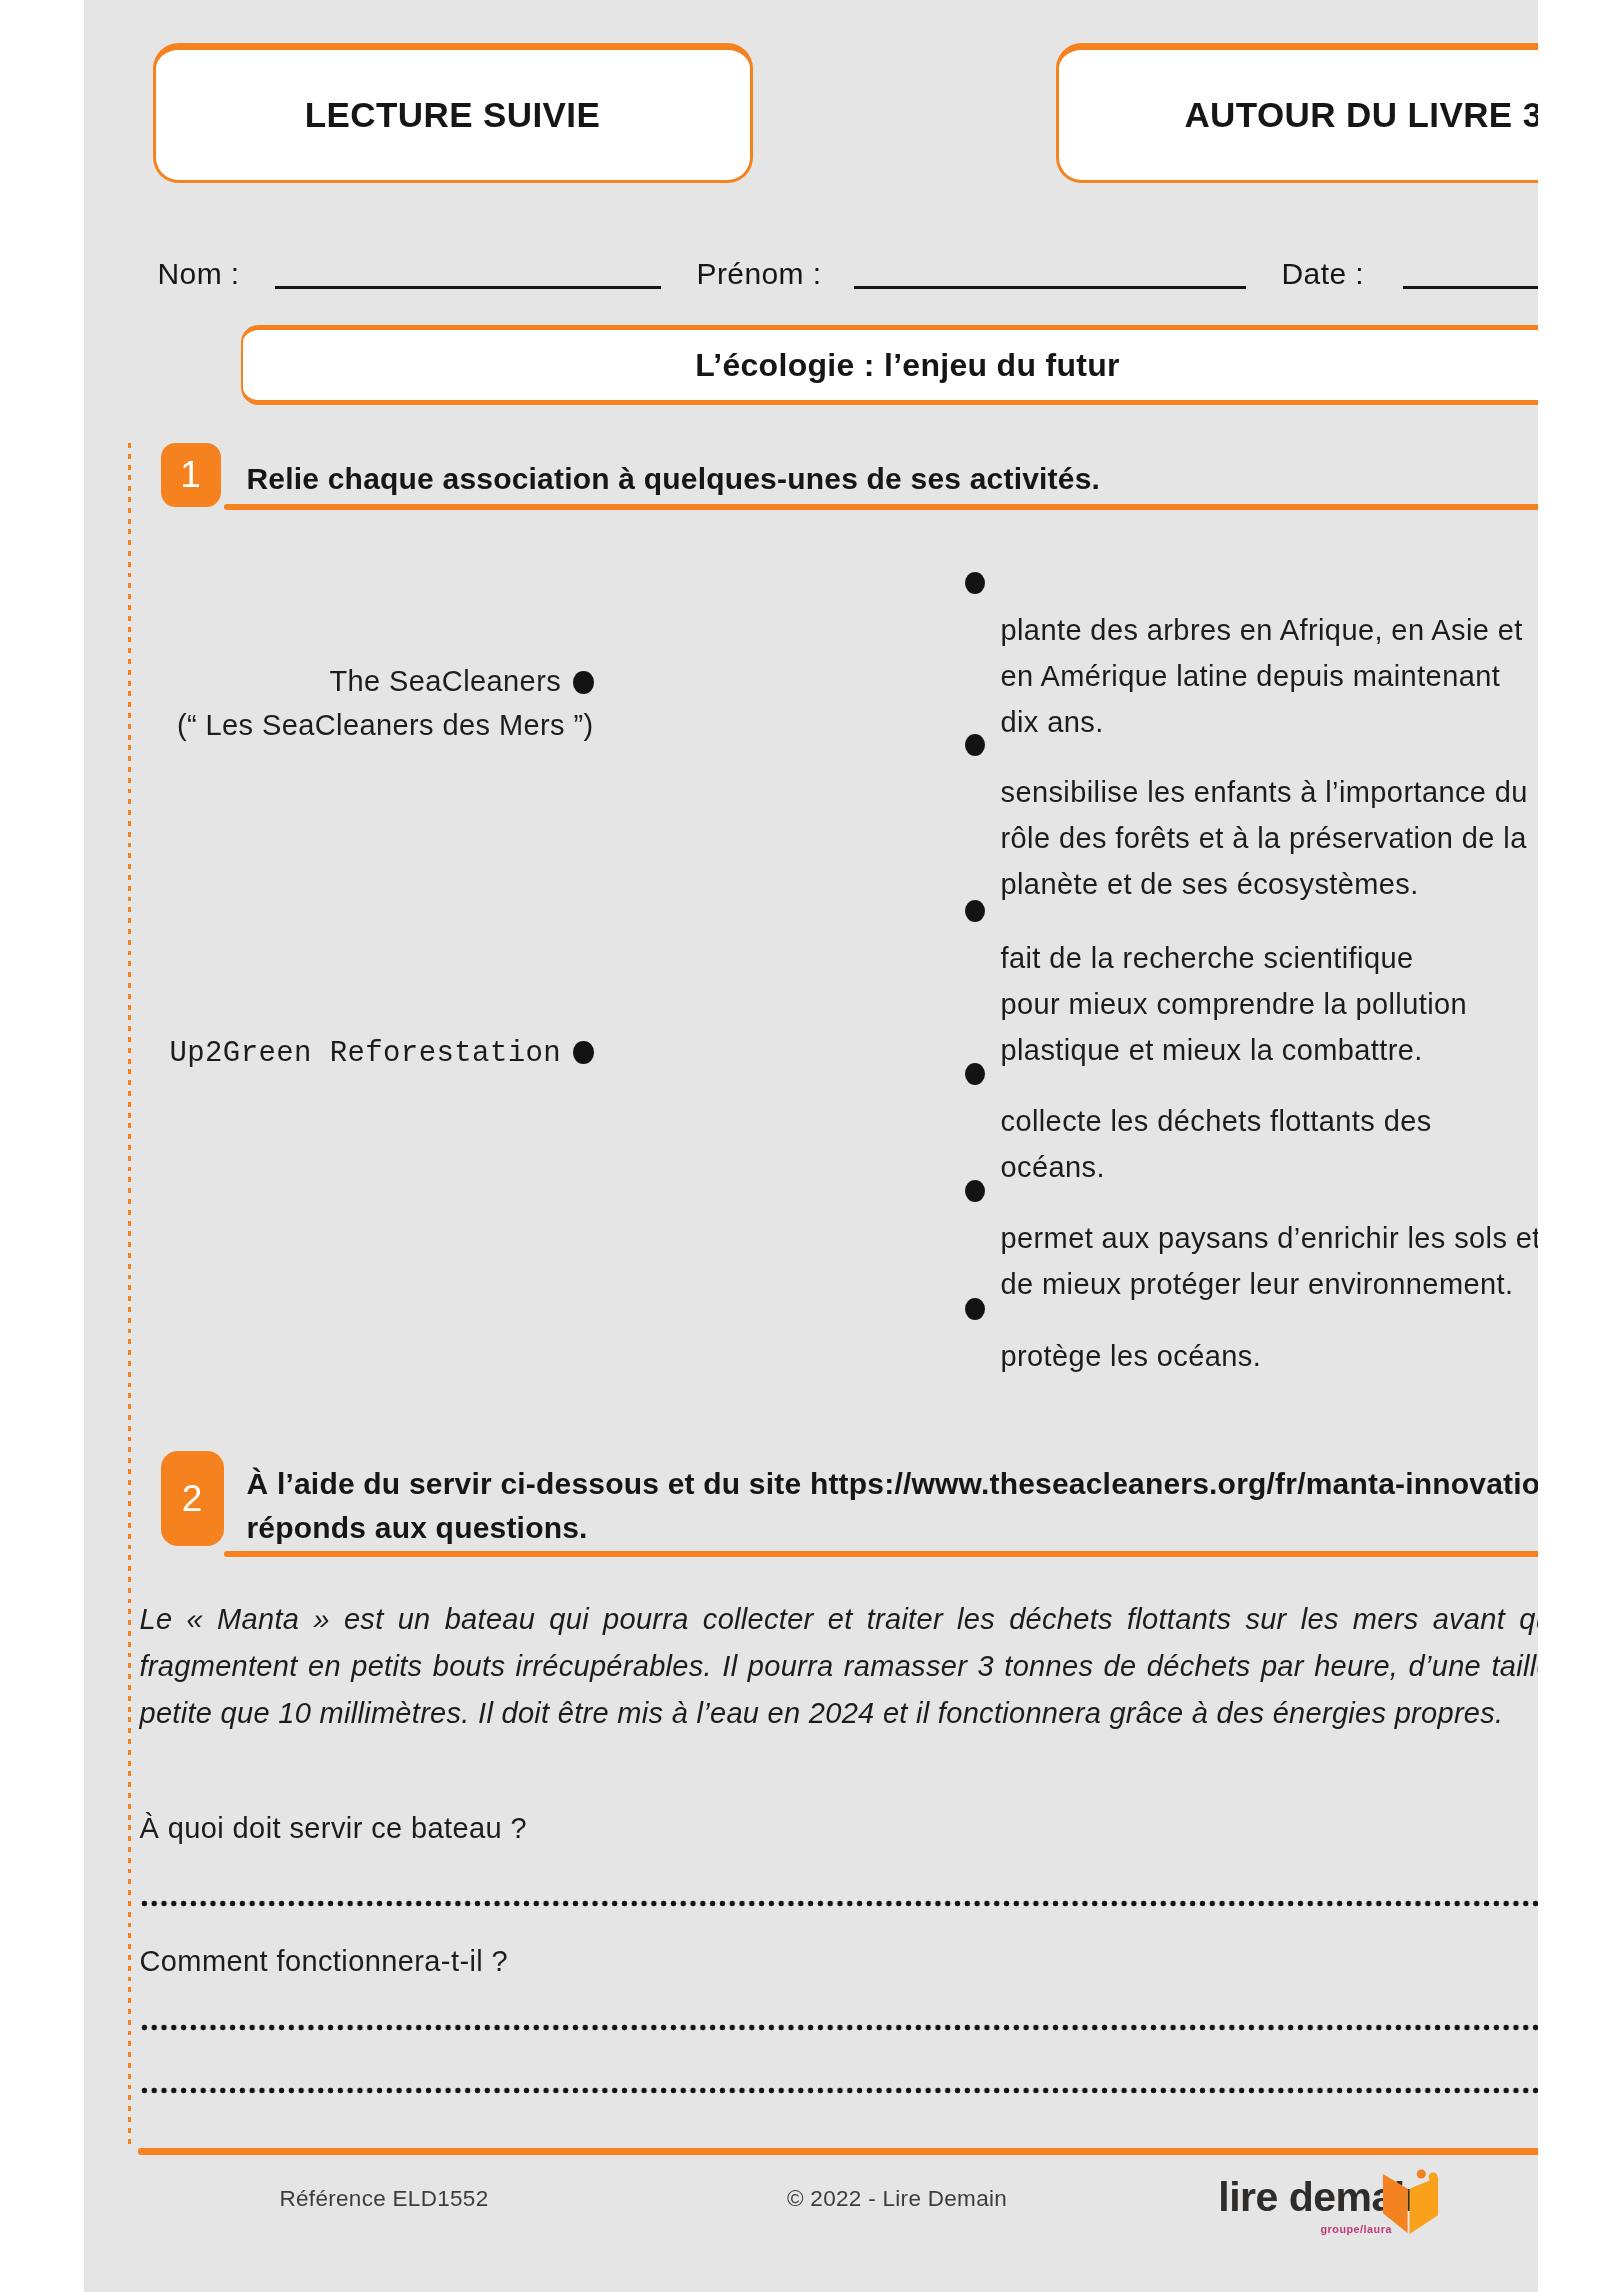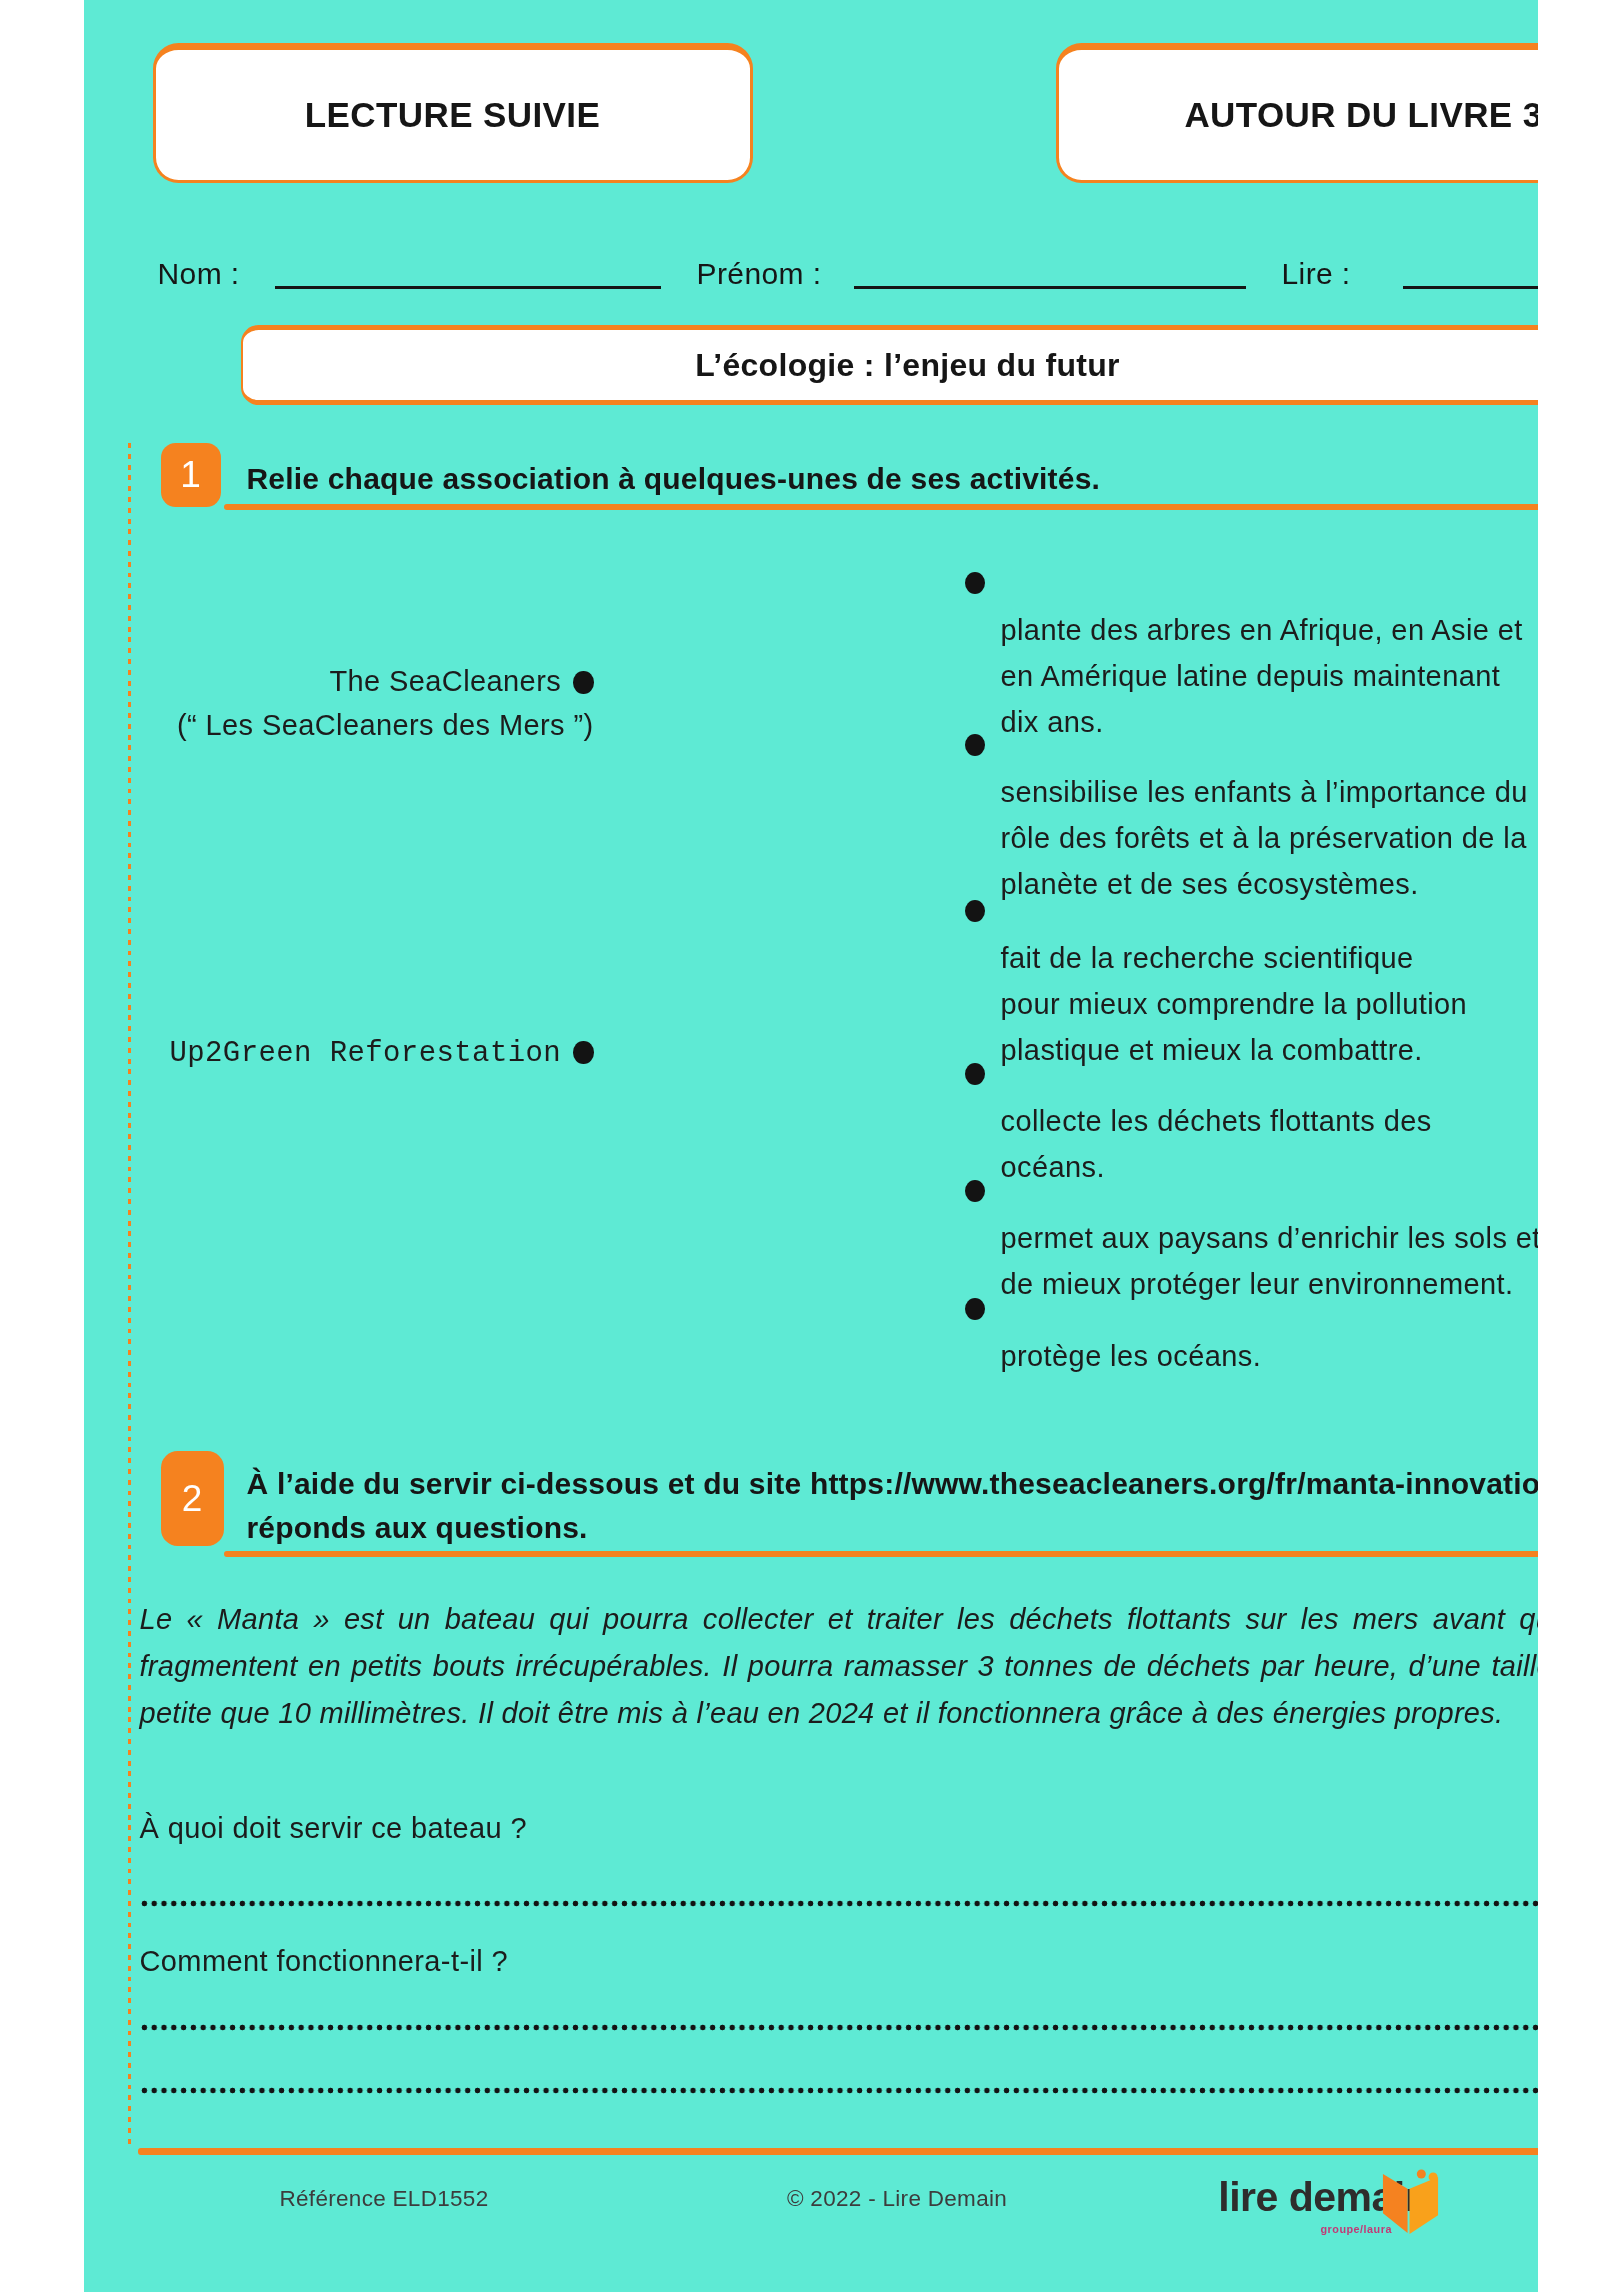--- a/index.html
+++ b/index.html
@@ -1,17 +1,17 @@
 <!DOCTYPE html>
 <html><head>
 <meta charset="utf-8">
 <style>
   html,body{margin:0;padding:0;background:#ffffff;}
   .page{
-    position:relative;width:1454px;height:2293px;margin:0 auto;background:#5eead4;
+    position:relative;width:1454px;height:2293px;margin:0 auto;background:#e5e5e5;
     font-family:"Liberation Sans",sans-serif;color:#1c1c1c;overflow:hidden;
   }
   .abs{position:absolute;}
 
   
   .hdr-box{
     border:3.9px solid #F5821F;border-top-width:7.8px;border-radius:25.5px;
     display:flex;align-items:center;justify-content:center;
     font-size:35px;font-weight:700;letter-spacing:0.4px;color:#161616;background:#fff;
   }
@@ -78,21 +78,21 @@
     <span>LECTURE SUIVIE</span>
   </div>
   <div class="abs hdr-box" style="left:972px;top:43px;width:610px;height:130px;">
     <span>AUTOUR DU LIVRE 3</span>
   </div>
 
   <div class="abs id-label" style="left:74px;top:257px;">Nom :</div>
   <div class="abs id-line" style="left:191px;top:253px;width:386px;"></div>
   <div class="abs id-label" style="left:613px;top:257px;">Prénom :</div>
   <div class="abs id-line" style="left:770px;top:253px;width:392px;"></div>
-  <div class="abs id-label" style="left:1198px;top:257px;">Lire :</div>
+  <div class="abs id-label" style="left:1198px;top:257px;">Date :</div>
   <div class="abs id-line" style="left:1319px;top:253px;width:235px;"></div>
 
   <div class="abs title-box" style="left:157px;top:325px;width:1330px;height:70px;">
     <span>L’écologie : l’enjeu du futur</span>
   </div>
 
   <div class="abs v-dotted" style="left:44px;top:443px;height:1706px;"></div>
 
   <div class="abs badge" style="left:77px;top:443px;width:60px;height:64px;">
     <span>1</span>

